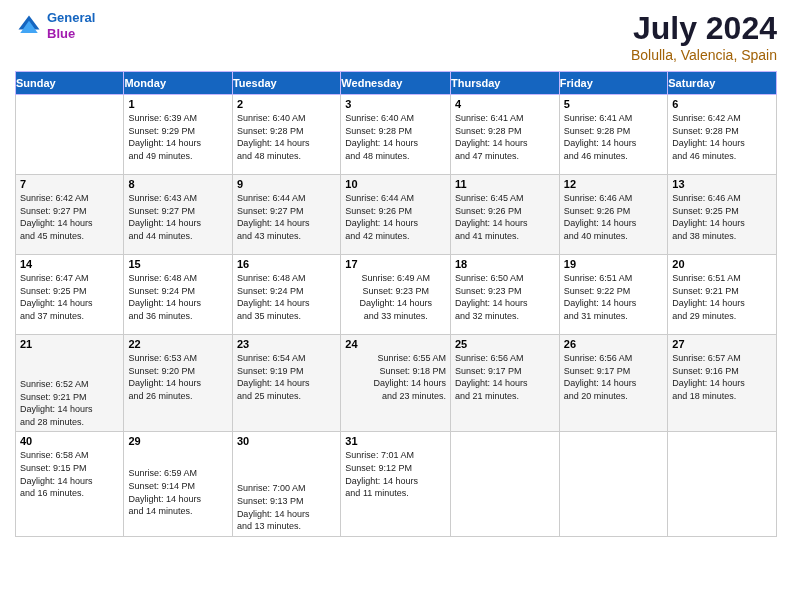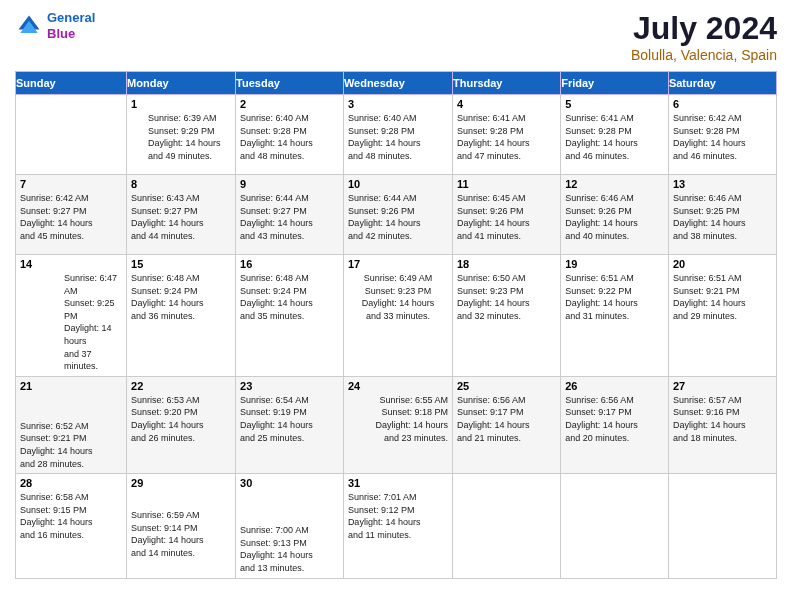--- a/index.html
+++ b/index.html
@@ -127,21 +127,21 @@
         <th>Thursday</th>
         <th>Friday</th>
         <th>Saturday</th>
       </tr>
     </thead>
     <tbody id="calendar-body">
     <tr>
           <td class="empty-cell"></td>
           <td>
             <span class="day-num">1</span>
-            <div class="day-info" style="white-space: pre-wrap; margin-left: 17px;">Sunrise: 6:39 AM
+            <div class="day-info" style="white-space: pre-wrap;">Sunrise: 6:39 AM
 Sunset: 9:29 PM
 Daylight: 14 hours
 and 49 minutes.</div>
           </td>
           <td>
             <span class="day-num">2</span>
             <div class="day-info" style="white-space: pre-wrap;">Sunrise: 6:40 AM
 Sunset: 9:28 PM
 Daylight: 14 hours
 and 48 minutes.</div>
@@ -222,21 +222,21 @@
             <span class="day-num">13</span>
             <div class="day-info" style="white-space: pre-wrap;">Sunrise: 6:46 AM
 Sunset: 9:25 PM
 Daylight: 14 hours
 and 38 minutes.</div>
           </td>
         </tr>
         <tr>
           <td>
             <span class="day-num">14</span>
-            <div class="day-info" style="white-space: pre-wrap; margin-left: 44px;">Sunrise: 6:47 AM
+            <div class="day-info" style="white-space: pre-wrap;">Sunrise: 6:47 AM
 Sunset: 9:25 PM
 Daylight: 14 hours
 and 37 minutes.</div>
           </td>
           <td>
             <span class="day-num">15</span>
             <div class="day-info" style="white-space: pre-wrap;">Sunrise: 6:48 AM
 Sunset: 9:24 PM
 Daylight: 14 hours
 and 36 minutes.</div>
@@ -323,21 +323,21 @@
           <td>
             <span class="day-num">27</span>
             <div class="day-info" style="white-space: pre-wrap;">Sunrise: 6:57 AM
 Sunset: 9:16 PM
 Daylight: 14 hours
 and 18 minutes.</div>
           </td>
         </tr>
         <tr>
           <td>
-            <span class="day-num">28</span>
+            <span class="day-num">40</span>
             <div class="day-info" style="white-space: pre-wrap;">Sunrise: 6:58 AM
 Sunset: 9:15 PM
 Daylight: 14 hours
 and 16 minutes.</div>
           </td>
           <td>
             <span class="day-num">29</span>
             <div class="day-info" style="white-space: pre-wrap; margin-top: 20px;">Sunrise: 6:59 AM
 Sunset: 9:14 PM
 Daylight: 14 hours

